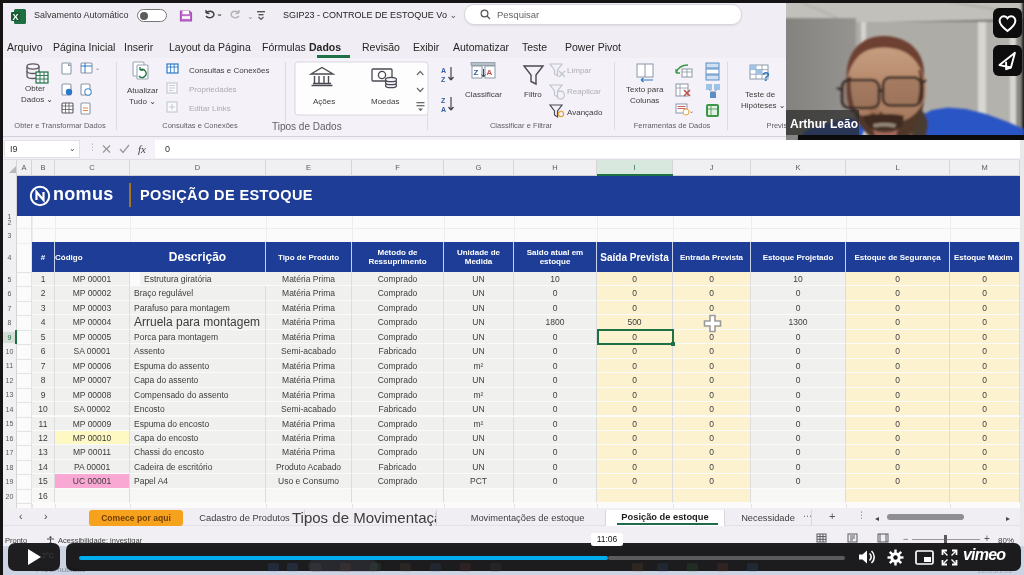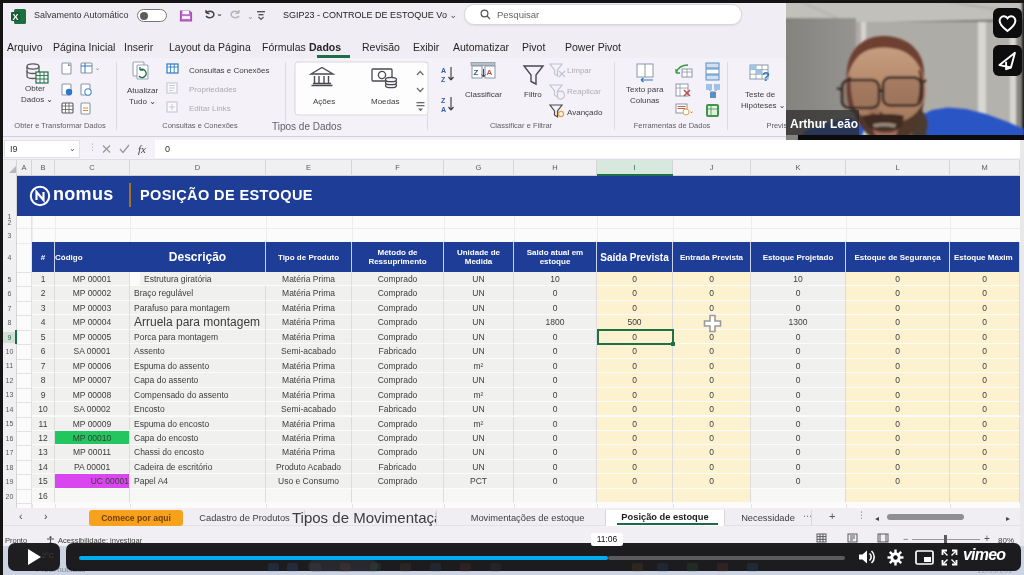--- a/index.html
+++ b/index.html
@@ -48,21 +48,21 @@
 <div class="abs" style="left:3px;top:29px;width:1021px;height:29px;background:#f0eef4;"></div>
 <div class="abs" style="left:7px;top:41px;width:43px;font-size:10.5px;color:#262626;">Arquivo</div>
 <div class="abs" style="left:53px;top:41px;width:66px;font-size:10.5px;color:#262626;">Página Inicial</div>
 <div class="abs" style="left:124px;top:41px;width:39px;font-size:10.5px;color:#262626;">Inserir</div>
 <div class="abs" style="left:169px;top:41px;width:86px;font-size:10.5px;color:#262626;">Layout da Página</div>
 <div class="abs" style="left:262px;top:41px;width:52px;font-size:10.5px;color:#262626;">Fórmulas</div>
 <div class="abs" style="left:309px;top:41px;width:40px;font-size:10.5px;color:#262626;font-weight:bold;">Dados</div>
 <div class="abs" style="left:362px;top:41px;width:44px;font-size:10.5px;color:#262626;">Revisão</div>
 <div class="abs" style="left:413px;top:41px;width:34px;font-size:10.5px;color:#262626;">Exibir</div>
 <div class="abs" style="left:453px;top:41px;width:62px;font-size:10.5px;color:#262626;">Automatizar</div>
-<div class="abs" style="left:522px;top:41px;width:38px;font-size:10.5px;color:#262626;">Pivot</div>
+<div class="abs" style="left:522px;top:41px;width:38px;font-size:10.5px;color:#262626;">Teste</div>
 <div class="abs" style="left:565px;top:41px;width:62px;font-size:10.5px;color:#262626;">Power Pivot</div>
 <div class="abs" style="left:317px;top:55px;width:33px;height:2.5px;background:#1e7145;"></div>
 <div class="abs" style="left:3px;top:58px;width:1021px;height:79px;background:#f4f2f8;border-bottom:1px solid #d4d2d8;"></div>
 <div class="abs" style="left:116px;top:62px;width:1px;height:68px;background:#dddbe1;"></div>
 <div class="abs" style="left:285px;top:62px;width:1px;height:68px;background:#dddbe1;"></div>
 <div class="abs" style="left:427px;top:62px;width:1px;height:68px;background:#dddbe1;"></div>
 <div class="abs" style="left:614px;top:62px;width:1px;height:68px;background:#dddbe1;"></div>
 <div class="abs" style="left:727px;top:62px;width:1px;height:68px;background:#dddbe1;"></div>
 <div class="abs" style="left:-30px;top:121px;width:180px;text-align:center;font-size:7.5px;color:#605e66;">Obter e Transformar Dados</div>
 <div class="abs" style="left:110px;top:121px;width:180px;text-align:center;font-size:7.5px;color:#605e66;">Consultas e Conexões</div>
@@ -505,21 +505,21 @@
 <div class="abs" style="left:266px;top:416.5px;width:86px;height:14.45px;background:#f0f0ef;border-right:1px solid #dcdcde;border-bottom:1px solid #fbfbfb;color:#3c3c3c;font-size:8.5px;text-align:center;line-height:14.45px;white-space:nowrap;overflow:hidden;">Matéria Prima</div>
 <div class="abs" style="left:352px;top:416.5px;width:92px;height:14.45px;background:#f0f0ef;border-right:1px solid #dcdcde;border-bottom:1px solid #fbfbfb;color:#3c3c3c;font-size:8.5px;text-align:center;line-height:14.45px;white-space:nowrap;overflow:hidden;">Comprado</div>
 <div class="abs" style="left:444px;top:416.5px;width:70px;height:14.45px;background:#f0f0ef;border-right:1px solid #dcdcde;border-bottom:1px solid #fbfbfb;color:#3c3c3c;font-size:8.5px;text-align:center;line-height:14.45px;white-space:nowrap;overflow:hidden;">m²</div>
 <div class="abs" style="left:514px;top:416.5px;width:83px;height:14.45px;background:#f0f0ef;border-right:1px solid #dcdcde;border-bottom:1px solid #fbfbfb;color:#3c3c3c;font-size:8.5px;text-align:center;line-height:14.45px;white-space:nowrap;overflow:hidden;">0</div>
 <div class="abs" style="left:597px;top:416.5px;width:76px;height:14.45px;background:#fdf2d0;border-right:1px solid #dcdcde;border-bottom:1px solid #fbfbfb;color:#3c3c3c;font-size:8.5px;text-align:center;line-height:14.45px;white-space:nowrap;overflow:hidden;">0</div>
 <div class="abs" style="left:673px;top:416.5px;width:78px;height:14.45px;background:#fdf2d0;border-right:1px solid #dcdcde;border-bottom:1px solid #fbfbfb;color:#3c3c3c;font-size:8.5px;text-align:center;line-height:14.45px;white-space:nowrap;overflow:hidden;">0</div>
 <div class="abs" style="left:751px;top:416.5px;width:95px;height:14.45px;background:#f0f0ef;border-right:1px solid #dcdcde;border-bottom:1px solid #fbfbfb;color:#3c3c3c;font-size:8.5px;text-align:center;line-height:14.45px;white-space:nowrap;overflow:hidden;">0</div>
 <div class="abs" style="left:846px;top:416.5px;width:104px;height:14.45px;background:#fdf2d0;border-right:1px solid #dcdcde;border-bottom:1px solid #fbfbfb;color:#3c3c3c;font-size:8.5px;text-align:center;line-height:14.45px;white-space:nowrap;overflow:hidden;">0</div>
 <div class="abs" style="left:950px;top:416.5px;width:70px;height:14.45px;background:#fdf2d0;border-right:1px solid #dcdcde;border-bottom:1px solid #fbfbfb;color:#3c3c3c;font-size:8.5px;text-align:center;line-height:14.45px;white-space:nowrap;overflow:hidden;">0</div>
 <div class="abs" style="left:32px;top:430.9px;width:23px;height:14.45px;background:#f0f0ef;border-right:1px solid #dcdcde;border-bottom:1px solid #fbfbfb;color:#3c3c3c;font-size:8.5px;text-align:center;line-height:14.45px;white-space:nowrap;overflow:hidden;">12</div>
-<div class="abs" style="left:55px;top:430.9px;width:75px;height:14.45px;background:#22c55e;border-right:1px solid #dcdcde;border-bottom:1px solid #fbfbfb;color:#3c3c3c;font-size:8.5px;text-align:center;line-height:14.45px;white-space:nowrap;overflow:hidden;">MP 00010</div>
+<div class="abs" style="left:55px;top:430.9px;width:75px;height:14.45px;background:#fef9c3;border-right:1px solid #dcdcde;border-bottom:1px solid #fbfbfb;color:#3c3c3c;font-size:8.5px;text-align:center;line-height:14.45px;white-space:nowrap;overflow:hidden;">MP 00010</div>
 <div class="abs" style="left:130px;top:430.9px;width:136px;height:14.45px;background:#f0f0ef;border-right:1px solid #dcdcde;border-bottom:1px solid #fbfbfb;color:#3c3c3c;font-size:8.5px;text-align:left;padding-left:4px;line-height:14.45px;white-space:nowrap;overflow:hidden;">Capa do encosto</div>
 <div class="abs" style="left:266px;top:430.9px;width:86px;height:14.45px;background:#f0f0ef;border-right:1px solid #dcdcde;border-bottom:1px solid #fbfbfb;color:#3c3c3c;font-size:8.5px;text-align:center;line-height:14.45px;white-space:nowrap;overflow:hidden;">Matéria Prima</div>
 <div class="abs" style="left:352px;top:430.9px;width:92px;height:14.45px;background:#f0f0ef;border-right:1px solid #dcdcde;border-bottom:1px solid #fbfbfb;color:#3c3c3c;font-size:8.5px;text-align:center;line-height:14.45px;white-space:nowrap;overflow:hidden;">Comprado</div>
 <div class="abs" style="left:444px;top:430.9px;width:70px;height:14.45px;background:#f0f0ef;border-right:1px solid #dcdcde;border-bottom:1px solid #fbfbfb;color:#3c3c3c;font-size:8.5px;text-align:center;line-height:14.45px;white-space:nowrap;overflow:hidden;">UN</div>
 <div class="abs" style="left:514px;top:430.9px;width:83px;height:14.45px;background:#f0f0ef;border-right:1px solid #dcdcde;border-bottom:1px solid #fbfbfb;color:#3c3c3c;font-size:8.5px;text-align:center;line-height:14.45px;white-space:nowrap;overflow:hidden;">0</div>
 <div class="abs" style="left:597px;top:430.9px;width:76px;height:14.45px;background:#fdf2d0;border-right:1px solid #dcdcde;border-bottom:1px solid #fbfbfb;color:#3c3c3c;font-size:8.5px;text-align:center;line-height:14.45px;white-space:nowrap;overflow:hidden;">0</div>
 <div class="abs" style="left:673px;top:430.9px;width:78px;height:14.45px;background:#fdf2d0;border-right:1px solid #dcdcde;border-bottom:1px solid #fbfbfb;color:#3c3c3c;font-size:8.5px;text-align:center;line-height:14.45px;white-space:nowrap;overflow:hidden;">0</div>
 <div class="abs" style="left:751px;top:430.9px;width:95px;height:14.45px;background:#f0f0ef;border-right:1px solid #dcdcde;border-bottom:1px solid #fbfbfb;color:#3c3c3c;font-size:8.5px;text-align:center;line-height:14.45px;white-space:nowrap;overflow:hidden;">0</div>
 <div class="abs" style="left:846px;top:430.9px;width:104px;height:14.45px;background:#fdf2d0;border-right:1px solid #dcdcde;border-bottom:1px solid #fbfbfb;color:#3c3c3c;font-size:8.5px;text-align:center;line-height:14.45px;white-space:nowrap;overflow:hidden;">0</div>
 <div class="abs" style="left:950px;top:430.9px;width:70px;height:14.45px;background:#fdf2d0;border-right:1px solid #dcdcde;border-bottom:1px solid #fbfbfb;color:#3c3c3c;font-size:8.5px;text-align:center;line-height:14.45px;white-space:nowrap;overflow:hidden;">0</div>
@@ -541,21 +541,21 @@
 <div class="abs" style="left:266px;top:459.9px;width:86px;height:14.45px;background:#f0f0ef;border-right:1px solid #dcdcde;border-bottom:1px solid #fbfbfb;color:#3c3c3c;font-size:8.5px;text-align:center;line-height:14.45px;white-space:nowrap;overflow:hidden;">Produto Acabado</div>
 <div class="abs" style="left:352px;top:459.9px;width:92px;height:14.45px;background:#f0f0ef;border-right:1px solid #dcdcde;border-bottom:1px solid #fbfbfb;color:#3c3c3c;font-size:8.5px;text-align:center;line-height:14.45px;white-space:nowrap;overflow:hidden;">Fabricado</div>
 <div class="abs" style="left:444px;top:459.9px;width:70px;height:14.45px;background:#f0f0ef;border-right:1px solid #dcdcde;border-bottom:1px solid #fbfbfb;color:#3c3c3c;font-size:8.5px;text-align:center;line-height:14.45px;white-space:nowrap;overflow:hidden;">UN</div>
 <div class="abs" style="left:514px;top:459.9px;width:83px;height:14.45px;background:#f0f0ef;border-right:1px solid #dcdcde;border-bottom:1px solid #fbfbfb;color:#3c3c3c;font-size:8.5px;text-align:center;line-height:14.45px;white-space:nowrap;overflow:hidden;">0</div>
 <div class="abs" style="left:597px;top:459.9px;width:76px;height:14.45px;background:#fdf2d0;border-right:1px solid #dcdcde;border-bottom:1px solid #fbfbfb;color:#3c3c3c;font-size:8.5px;text-align:center;line-height:14.45px;white-space:nowrap;overflow:hidden;">0</div>
 <div class="abs" style="left:673px;top:459.9px;width:78px;height:14.45px;background:#fdf2d0;border-right:1px solid #dcdcde;border-bottom:1px solid #fbfbfb;color:#3c3c3c;font-size:8.5px;text-align:center;line-height:14.45px;white-space:nowrap;overflow:hidden;">0</div>
 <div class="abs" style="left:751px;top:459.9px;width:95px;height:14.45px;background:#f0f0ef;border-right:1px solid #dcdcde;border-bottom:1px solid #fbfbfb;color:#3c3c3c;font-size:8.5px;text-align:center;line-height:14.45px;white-space:nowrap;overflow:hidden;">0</div>
 <div class="abs" style="left:846px;top:459.9px;width:104px;height:14.45px;background:#fdf2d0;border-right:1px solid #dcdcde;border-bottom:1px solid #fbfbfb;color:#3c3c3c;font-size:8.5px;text-align:center;line-height:14.45px;white-space:nowrap;overflow:hidden;">0</div>
 <div class="abs" style="left:950px;top:459.9px;width:70px;height:14.45px;background:#fdf2d0;border-right:1px solid #dcdcde;border-bottom:1px solid #fbfbfb;color:#3c3c3c;font-size:8.5px;text-align:center;line-height:14.45px;white-space:nowrap;overflow:hidden;">0</div>
 <div class="abs" style="left:32px;top:474.3px;width:23px;height:14.45px;background:#f0f0ef;border-right:1px solid #dcdcde;border-bottom:1px solid #fbfbfb;color:#3c3c3c;font-size:8.5px;text-align:center;line-height:14.45px;white-space:nowrap;overflow:hidden;">15</div>
-<div class="abs" style="left:55px;top:474.3px;width:75px;height:14.45px;background:#d946ef;border-right:1px solid #dcdcde;border-bottom:1px solid #fbfbfb;color:#3c3c3c;font-size:8.5px;text-align:right;line-height:14.45px;white-space:nowrap;overflow:hidden;">UC 00001</div>
+<div class="abs" style="left:55px;top:474.3px;width:75px;height:14.45px;background:#f9a8d4;border-right:1px solid #dcdcde;border-bottom:1px solid #fbfbfb;color:#3c3c3c;font-size:8.5px;text-align:center;line-height:14.45px;white-space:nowrap;overflow:hidden;">UC 00001</div>
 <div class="abs" style="left:130px;top:474.3px;width:136px;height:14.45px;background:#f0f0ef;border-right:1px solid #dcdcde;border-bottom:1px solid #fbfbfb;color:#3c3c3c;font-size:8.5px;text-align:left;padding-left:4px;line-height:14.45px;white-space:nowrap;overflow:hidden;">Papel A4</div>
 <div class="abs" style="left:266px;top:474.3px;width:86px;height:14.45px;background:#f0f0ef;border-right:1px solid #dcdcde;border-bottom:1px solid #fbfbfb;color:#3c3c3c;font-size:8.5px;text-align:center;line-height:14.45px;white-space:nowrap;overflow:hidden;">Uso e Consumo</div>
 <div class="abs" style="left:352px;top:474.3px;width:92px;height:14.45px;background:#f0f0ef;border-right:1px solid #dcdcde;border-bottom:1px solid #fbfbfb;color:#3c3c3c;font-size:8.5px;text-align:center;line-height:14.45px;white-space:nowrap;overflow:hidden;">Comprado</div>
 <div class="abs" style="left:444px;top:474.3px;width:70px;height:14.45px;background:#f0f0ef;border-right:1px solid #dcdcde;border-bottom:1px solid #fbfbfb;color:#3c3c3c;font-size:8.5px;text-align:center;line-height:14.45px;white-space:nowrap;overflow:hidden;">PCT</div>
 <div class="abs" style="left:514px;top:474.3px;width:83px;height:14.45px;background:#f0f0ef;border-right:1px solid #dcdcde;border-bottom:1px solid #fbfbfb;color:#3c3c3c;font-size:8.5px;text-align:center;line-height:14.45px;white-space:nowrap;overflow:hidden;">0</div>
 <div class="abs" style="left:597px;top:474.3px;width:76px;height:14.45px;background:#fdf2d0;border-right:1px solid #dcdcde;border-bottom:1px solid #fbfbfb;color:#3c3c3c;font-size:8.5px;text-align:center;line-height:14.45px;white-space:nowrap;overflow:hidden;">0</div>
 <div class="abs" style="left:673px;top:474.3px;width:78px;height:14.45px;background:#fdf2d0;border-right:1px solid #dcdcde;border-bottom:1px solid #fbfbfb;color:#3c3c3c;font-size:8.5px;text-align:center;line-height:14.45px;white-space:nowrap;overflow:hidden;">0</div>
 <div class="abs" style="left:751px;top:474.3px;width:95px;height:14.45px;background:#f0f0ef;border-right:1px solid #dcdcde;border-bottom:1px solid #fbfbfb;color:#3c3c3c;font-size:8.5px;text-align:center;line-height:14.45px;white-space:nowrap;overflow:hidden;">0</div>
 <div class="abs" style="left:846px;top:474.3px;width:104px;height:14.45px;background:#fdf2d0;border-right:1px solid #dcdcde;border-bottom:1px solid #fbfbfb;color:#3c3c3c;font-size:8.5px;text-align:center;line-height:14.45px;white-space:nowrap;overflow:hidden;">0</div>
 <div class="abs" style="left:950px;top:474.3px;width:70px;height:14.45px;background:#fdf2d0;border-right:1px solid #dcdcde;border-bottom:1px solid #fbfbfb;color:#3c3c3c;font-size:8.5px;text-align:center;line-height:14.45px;white-space:nowrap;overflow:hidden;">0</div>

